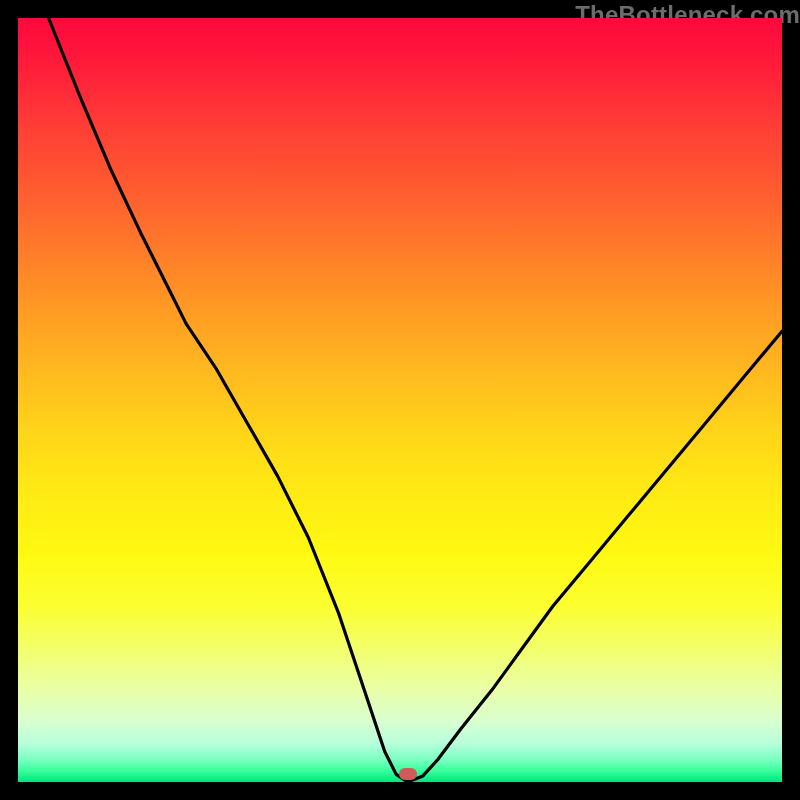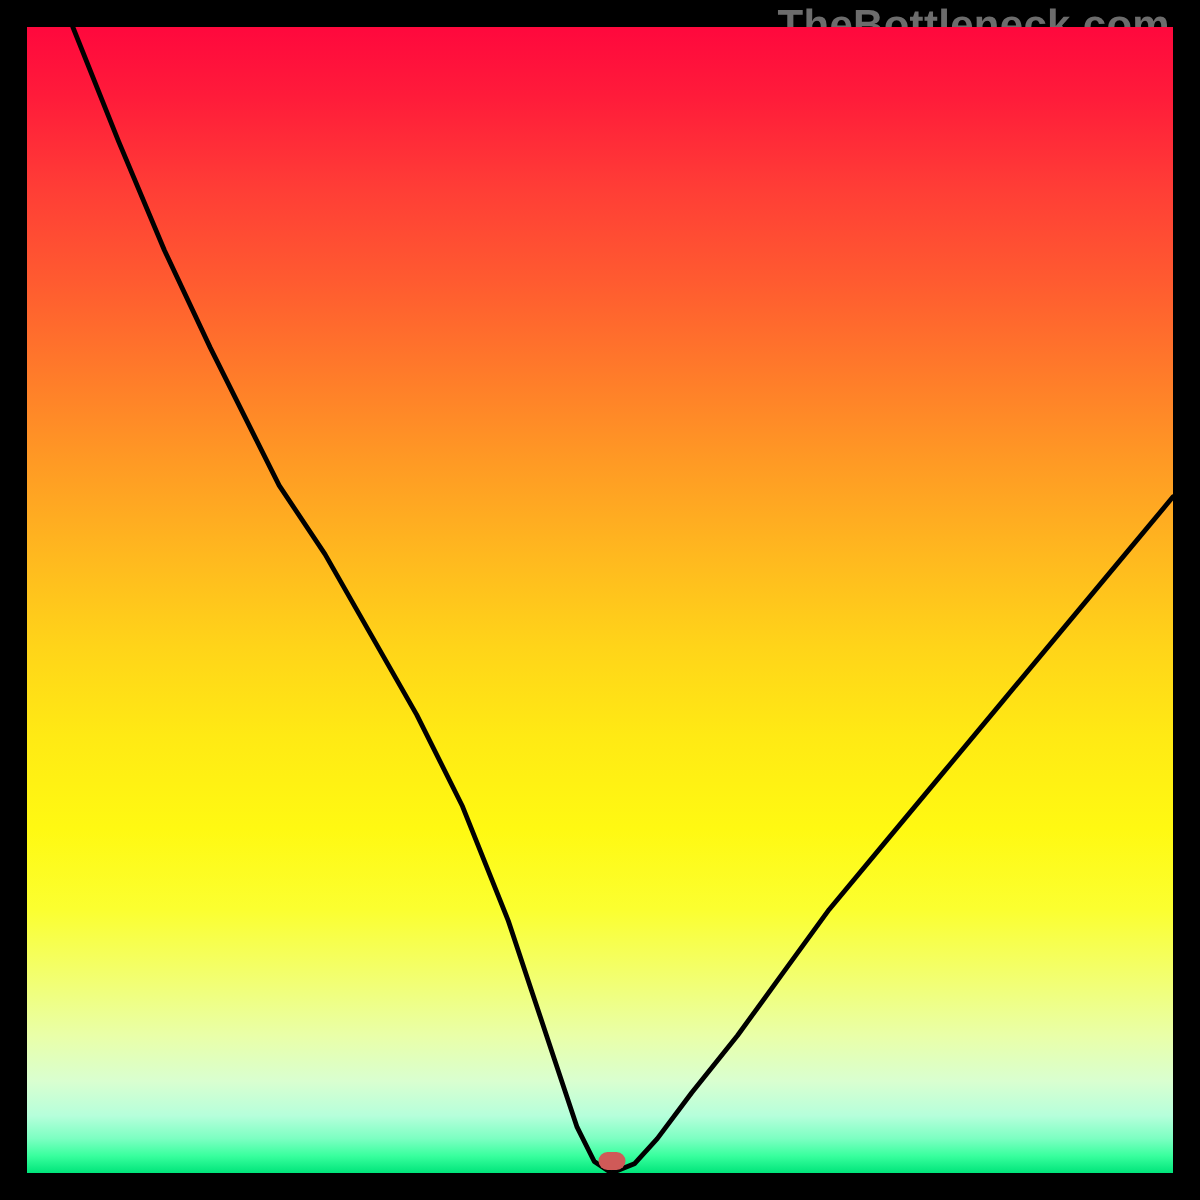--- a/index.html
+++ b/index.html
@@ -59,23 +59,23 @@
     width: 18px;
     height: 12px;
     border-radius: 6px;
     background: #cf5a58;
     transform: translate(-50%, -50%);
     pointer-events: none;
   }
   .watermark {
     position: absolute;
     top: 1px;
-    right: 20px;
+    right: 0;
     color: #6c6c6c;
-    font-size: 28px;
+    font-size: 24px;
     font-weight: 600;
     letter-spacing: 0.2px;
     font-family: Arial, Helvetica, sans-serif;
   }
 </style>
 </head>
 <body>
 
 <div class="frame">
   <div class="watermark">TheBottleneck.com</div>

